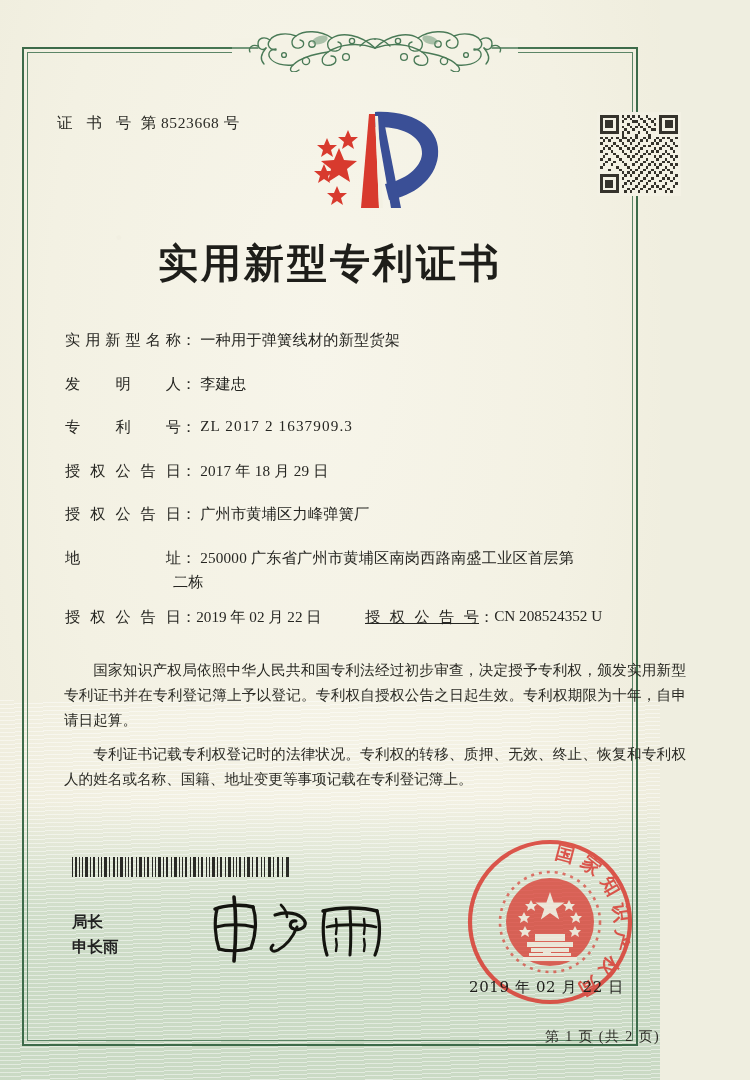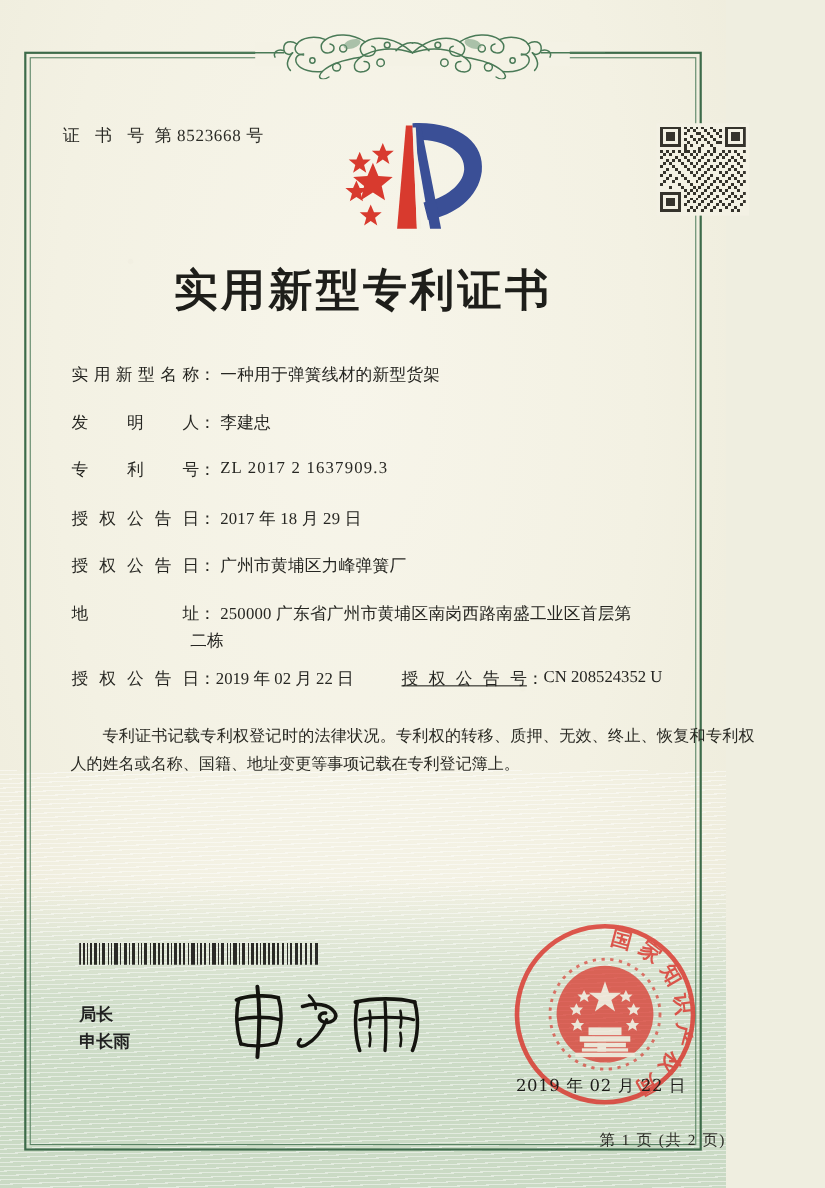--- a/index.html
+++ b/index.html
@@ -331,20 +331,21 @@
       <span class="g2">
         <span class="gw2">授权公告号</span>
         <span class="colon">：</span>
         <span class="mono">CN 208524352 U</span>
       </span>
     </div>
 
   </div>
 
   <div class="body">
+    <p>国家知识产权局依照中华人民共和国专利法经过初步审查，决定授予专利权，颁发实用新型专利证书并在专利登记簿上予以登记。专利权自授权公告之日起生效。专利权期限为十年，自申请日起算。</p>
     <p>专利证书记载专利权登记时的法律状况。专利权的转移、质押、无效、终止、恢复和专利权人的姓名或名称、国籍、地址变更等事项记载在专利登记簿上。</p>
   </div>
 
   <div class="barcode">
     <svg viewBox="0 0 220 20" shape-rendering="crispEdges" xmlns="http://www.w3.org/2000/svg">
       <g fill="#2a2a26">
         <rect x="0" y="0" width="1.2" height="20"></rect>
           <rect x="3" y="0" width="2.4" height="20"></rect>
         <rect x="7" y="0" width="1.2" height="20"></rect>
           <rect x="10" y="0" width="1.2" height="20"></rect>

